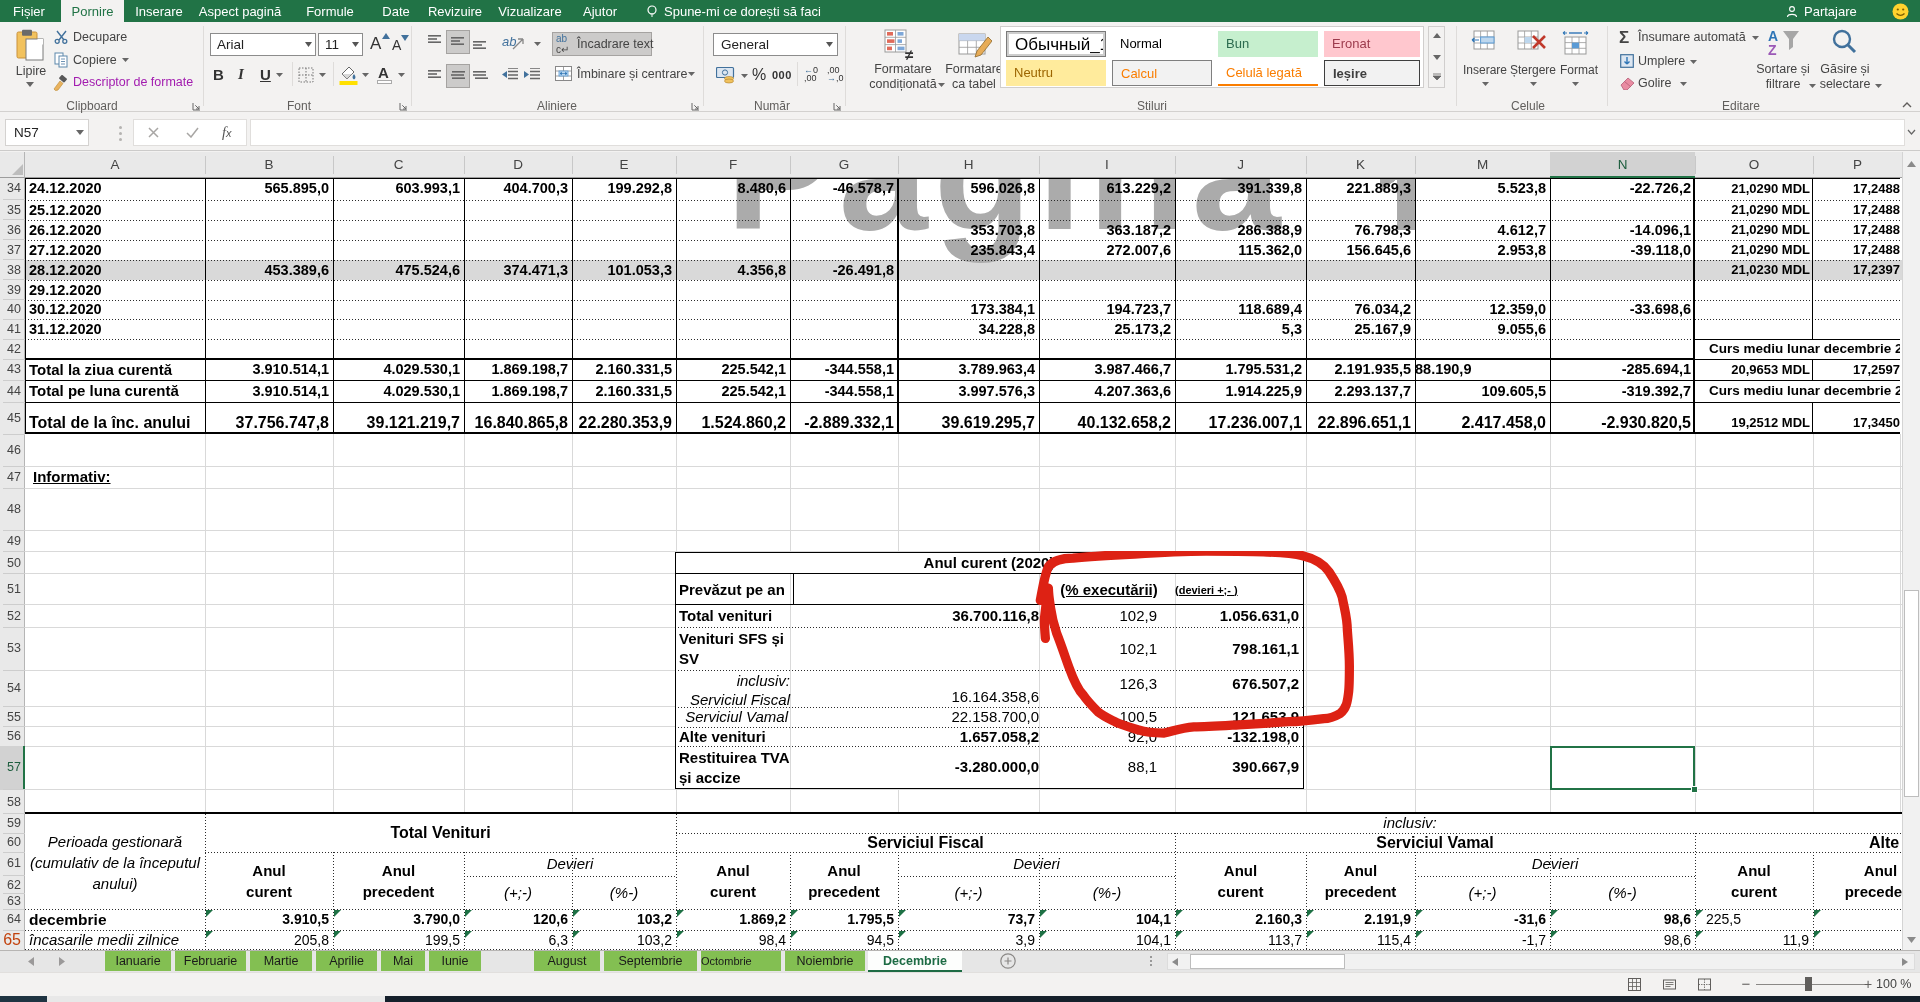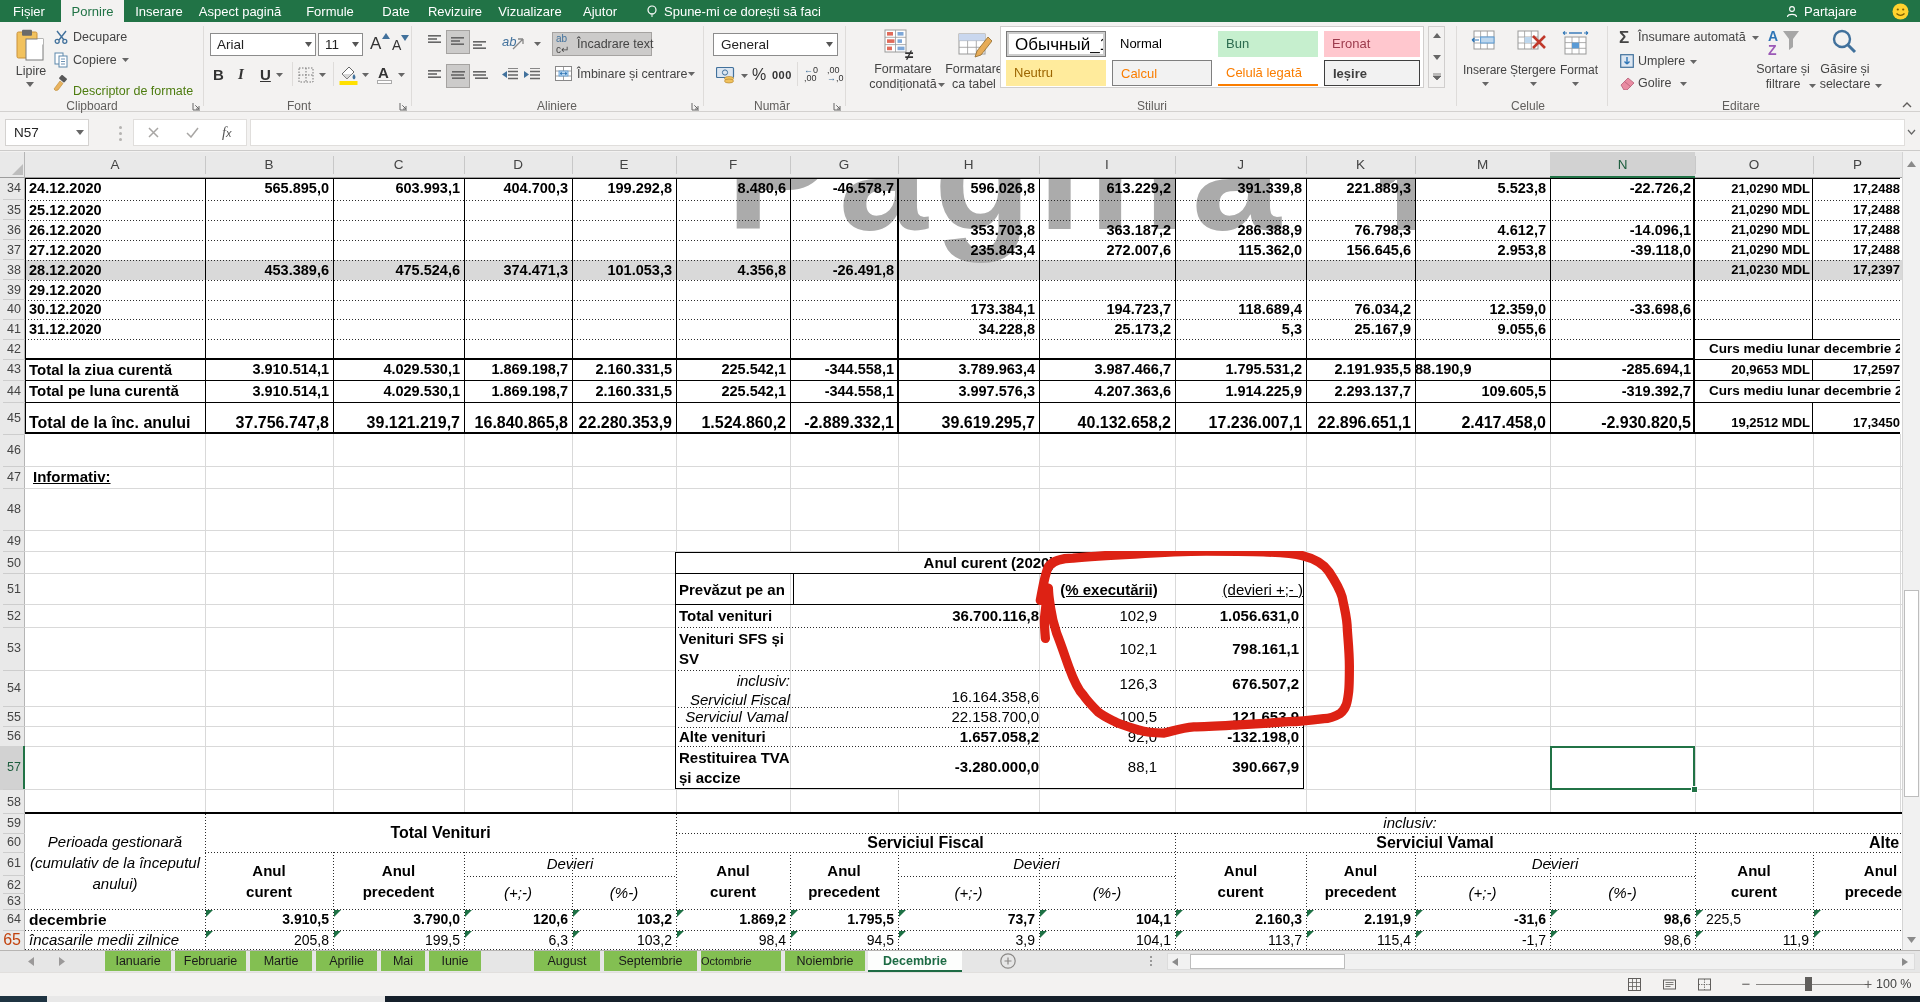--- a/index.html
+++ b/index.html
@@ -81,21 +81,21 @@
     <path d="M7 7h4M7 9.5h4M7 12h4" stroke="#5d87ab" stroke-width="0.9"></path>
   </svg>
 <div style="position:absolute;left:73px;top:53px;width:120px;height:14px;font-size:12.5px;color:#444;">Copiere</div>
 <svg style="position:absolute;left:122px;top:58px" width="7" height="4" viewBox="0 0 7 4">
     <path d="M0 0h7L3.5 4z" fill="#666"></path>
   </svg>
 <svg style="position:absolute;left:52px;top:75px" width="17" height="16" viewBox="0 0 17 16">
     <rect x="8" y="1" width="7" height="5" rx="1" transform="rotate(40 11 3)" fill="#585858"></rect>
     <path d="M2 14 L8 6 l3 2.4 L6 15 q-3 1.5 -4 -1z" fill="#eab35e" stroke="#b98a34" stroke-width="0.6"></path>
   </svg>
-<div style="position:absolute;left:73px;top:75px;width:180px;height:14px;font-size:12.5px;color:#4d7c0f;margin-top:9px;">Descriptor de formate</div>
+<div style="position:absolute;left:73px;top:75px;width:180px;height:14px;font-size:12.5px;color:#a21caf;">Descriptor de formate</div>
 <div style="position:absolute;left:210px;top:33px;width:106px;height:23px;background:#fff;border:1px solid #8c8c8c;font-size:13.5px;color:#222;line-height:22px;padding-left:6px;">Arial</div>
 <svg style="position:absolute;left:305px;top:42px" width="7" height="5" viewBox="0 0 7 5">
     <path d="M0 0h7L3.5 5z" fill="#555"></path>
   </svg>
 <div style="position:absolute;left:318px;top:33px;width:45px;height:23px;background:#fff;border:1px solid #8c8c8c;font-size:13.5px;color:#222;line-height:22px;padding-left:6px;">11</div>
 <svg style="position:absolute;left:352px;top:42px" width="7" height="5" viewBox="0 0 7 5">
     <path d="M0 0h7L3.5 5z" fill="#555"></path>
   </svg>
 <div style="position:absolute;left:370px;top:34px;width:20px;height:20px;font-size:17px;color:#333;font-weight:400;line-height:20px;">A</div>
 <svg style="position:absolute;left:382px;top:33px" width="8" height="6" viewBox="0 0 8 6">
@@ -492,21 +492,21 @@
 <div style="position:absolute;left:650px;top:528.5px;width:628px;height:1px;background:repeating-linear-gradient(90deg,#2b2b2b 0 1px,transparent 1px 3px);"></div>
 <div style="position:absolute;left:650px;top:548.5px;width:628px;height:1px;background:repeating-linear-gradient(90deg,#2b2b2b 0 1px,transparent 1px 3px);"></div>
 <div style="position:absolute;left:650px;top:568px;width:628px;height:1px;background:repeating-linear-gradient(90deg,#2b2b2b 0 1px,transparent 1px 3px);"></div>
 <div style="position:absolute;left:650px;top:610px;width:628px;height:1px;background:#000;"></div>
 <div style="position:absolute;left:649.5px;top:373.5px;width:1px;height:237px;background:#000;"></div>
 <div style="position:absolute;left:1277.5px;top:373.5px;width:1px;height:237px;background:#000;"></div>
 <div style="position:absolute;left:767.5px;top:395.5px;width:1px;height:31px;background:#000;"></div>
 <div style="position:absolute;left:650px;top:373.5px;width:628px;height:22px;font-size:15px;font-weight:700;line-height:22px;text-align:center;color:#000;white-space:nowrap;overflow:hidden;">Anul curent (2020)</div>
 <div style="position:absolute;left:650px;top:395.5px;width:118px;height:31px;font-size:15px;font-weight:700;line-height:31px;text-align:left;padding-left:4px;color:#000;white-space:nowrap;overflow:hidden;">Prevăzut pe an</div>
 <div style="position:absolute;left:1018px;top:399.5px;width:132px;height:24px;font-size:15px;font-weight:700;line-height:24px;text-align:center;color:#000;white-space:nowrap;overflow:hidden;"><span style="text-decoration:underline">(% executării)</span></div>
-<div style="position:absolute;left:1150px;top:399.5px;width:128px;height:24px;font-size:15px;font-weight:400;line-height:24px;text-align:right;color:#000;white-space:nowrap;overflow:hidden;"><span style="text-decoration:underline">(devieri +;- )</span></div>
+<div style="position:absolute;left:1150px;top:399.5px;width:128px;height:24px;font-size:11px;font-weight:700;line-height:24px;text-align:left;color:#000;white-space:nowrap;overflow:hidden;"><span style="text-decoration:underline">(devieri +;- )</span></div>
 <div style="position:absolute;left:650px;top:426.5px;width:118px;height:22.5px;font-size:15px;font-weight:700;line-height:22.5px;text-align:left;padding-left:4px;color:#000;white-space:nowrap;overflow:hidden;">Total venituri</div>
 <div style="position:absolute;left:768px;top:426.5px;width:250px;height:22.5px;font-size:15px;font-weight:700;line-height:22.5px;text-align:right;padding-right:4px;color:#000;white-space:nowrap;overflow:hidden;">36.700.116,8</div>
 <div style="position:absolute;left:1018px;top:426.5px;width:132px;height:22.5px;font-size:15px;font-weight:400;line-height:22.5px;text-align:right;padding-right:18px;color:#000;white-space:nowrap;overflow:hidden;">102,9</div>
 <div style="position:absolute;left:1150px;top:426.5px;width:128px;height:22.5px;font-size:15px;font-weight:700;line-height:22.5px;text-align:right;padding-right:4px;color:#000;white-space:nowrap;overflow:hidden;">1.056.631,0</div>
 <div style="position:absolute;left:650px;top:449px;width:118px;height:43px;font-size:15px;font-weight:700;line-height:20px;padding:2px 0 0 4px;">Venituri SFS și<br>SV</div>
 <div style="position:absolute;left:1018px;top:449px;width:132px;height:43px;font-size:15px;font-weight:400;line-height:43px;text-align:right;padding-right:18px;color:#000;white-space:nowrap;overflow:hidden;">102,1</div>
 <div style="position:absolute;left:1150px;top:449px;width:128px;height:43px;font-size:15px;font-weight:700;line-height:43px;text-align:right;padding-right:4px;color:#000;white-space:nowrap;overflow:hidden;">798.161,1</div>
 <div style="position:absolute;left:650px;top:492px;width:115px;height:36.5px;font-size:15px;font-style:italic;line-height:19px;padding-top:1px;text-align:right;">inclusiv:<br>Serviciul Fiscal</div>
 <div style="position:absolute;left:768px;top:509px;width:250px;height:19.5px;font-size:15px;font-weight:400;line-height:19.5px;text-align:right;padding-right:4px;color:#000;white-space:nowrap;overflow:hidden;">16.164.358,6</div>
 <div style="position:absolute;left:1018px;top:492px;width:132px;height:28.5px;font-size:15px;font-weight:400;line-height:28.5px;text-align:right;padding-right:18px;color:#000;white-space:nowrap;overflow:hidden;">126,3</div>

